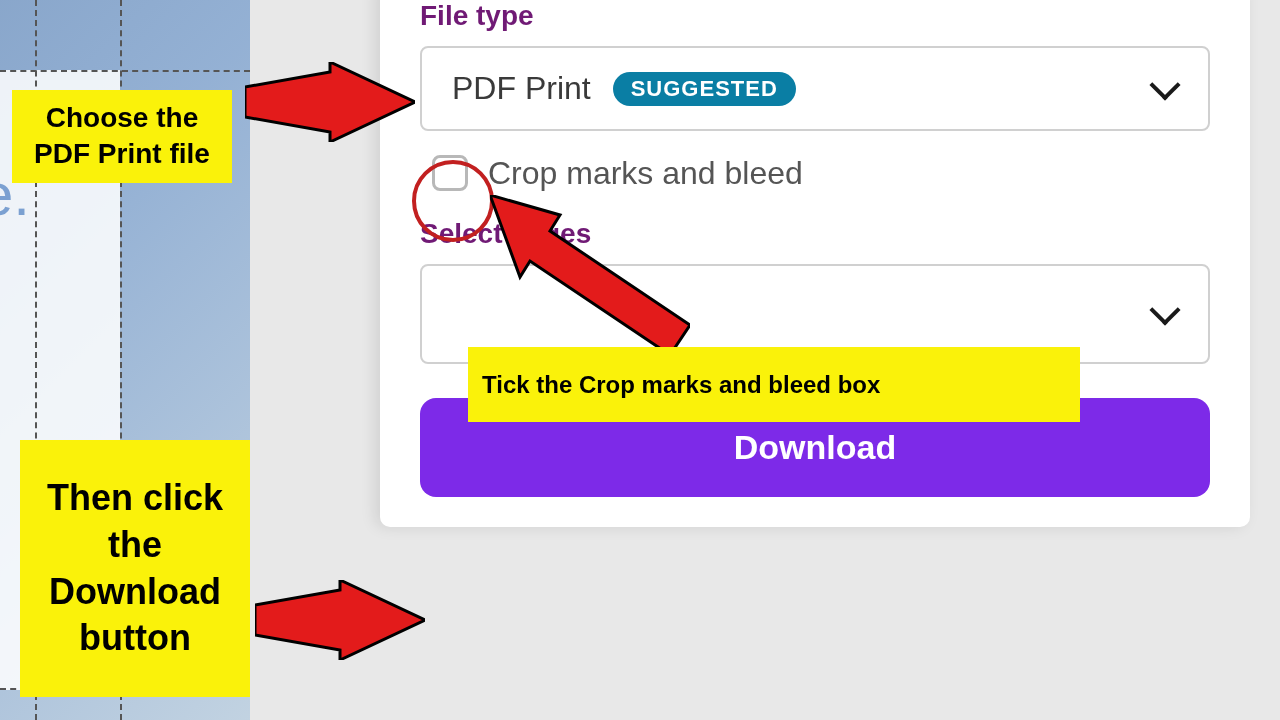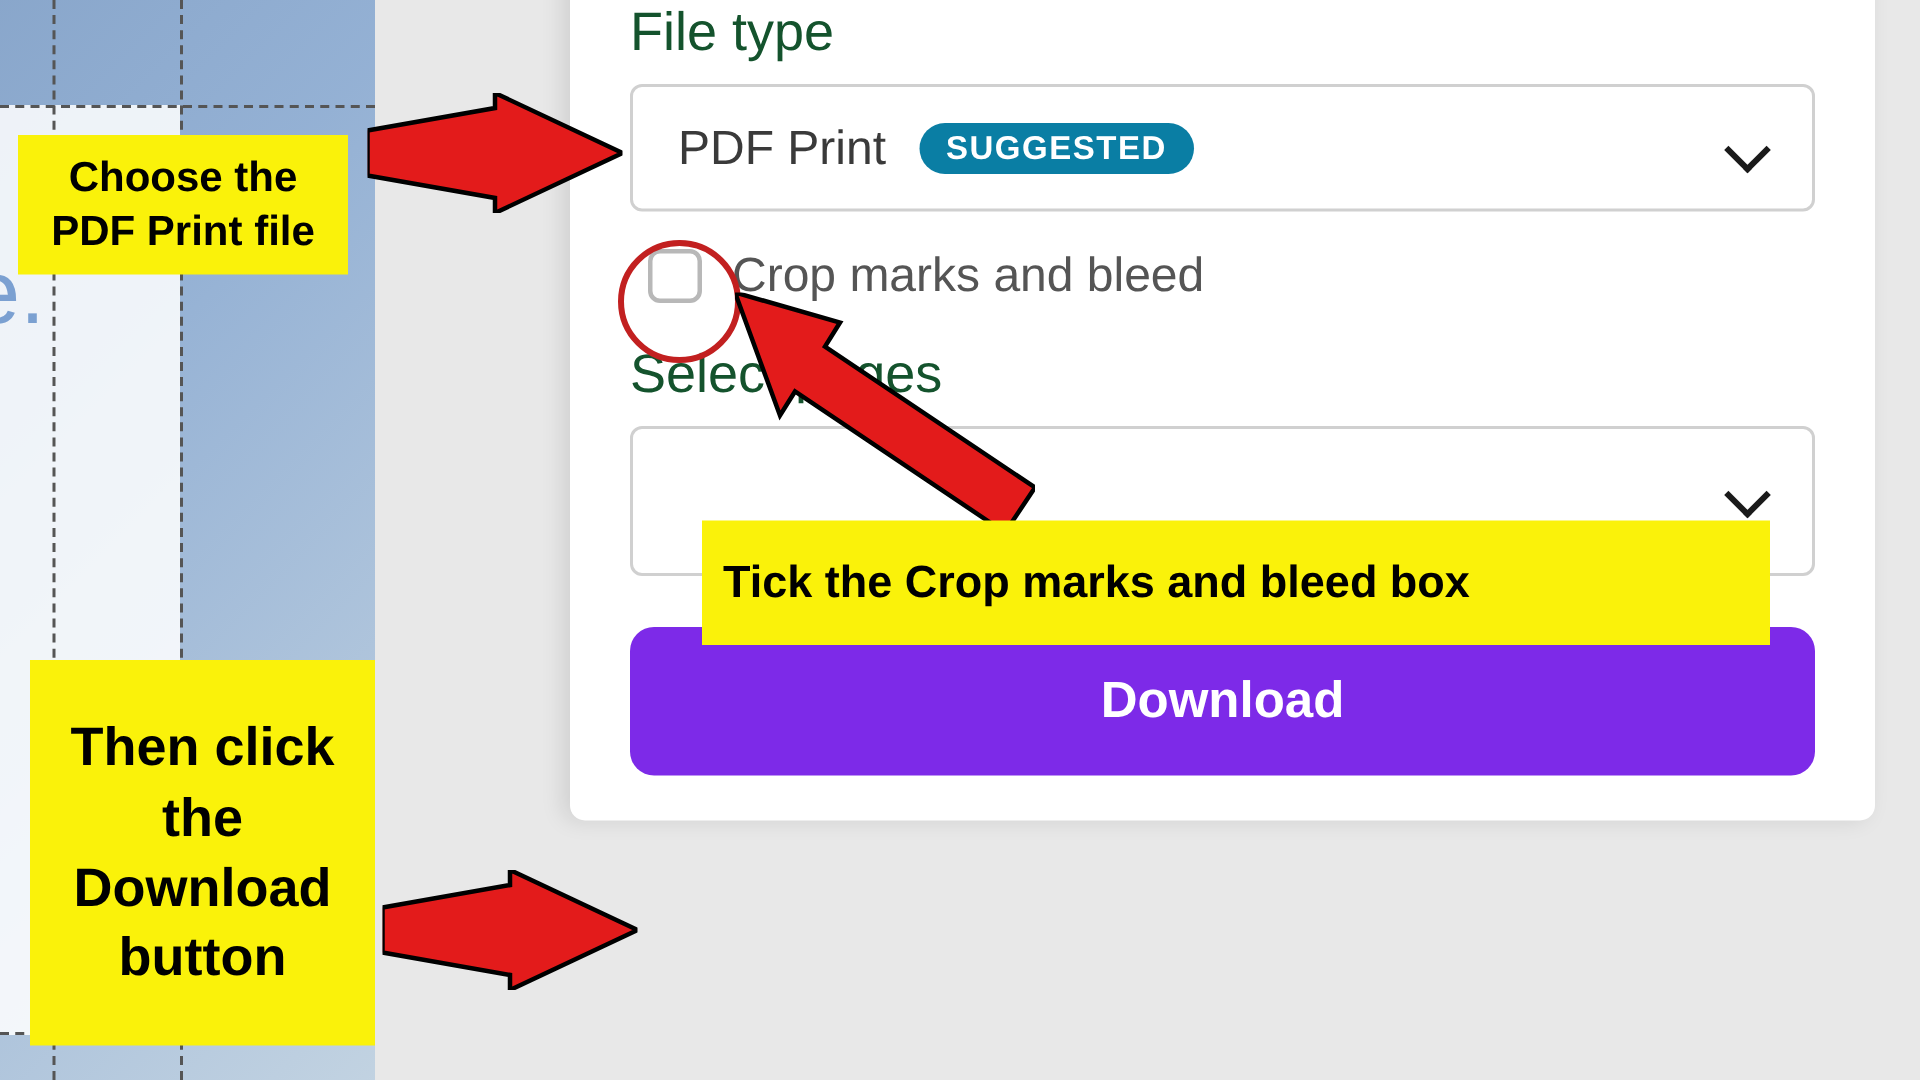--- a/index.html
+++ b/index.html
@@ -78,32 +78,32 @@
     left: 380px;
     top: -20px;
     width: 870px;
     background: #fff;
     border-radius: 10px;
     box-shadow: -5px 0 15px rgba(0,0,0,0.1);
     padding: 20px 40px 30px 40px;
   }
 
   .label {
-    font-size: 36px;
-    color: #14532d;
-    font-weight: 400;
+    font-size: 28px;
+    color: #701a75;
+    font-weight: 700;
     margin-bottom: 14px;
   }
 
   .dropdown {
     border: 2px solid #d0d0d0;
     border-radius: 8px;
     padding: 22px 30px;
     display: flex;
-    align-items: flex-end;
+    align-items: center;
     justify-content: space-between;
     margin-bottom: 24px;
     background: #fff;
   }
   .dropdown-left {
     display: flex;
     align-items: center;
     gap: 22px;
   }
   .dropdown-text {
@@ -131,21 +131,21 @@
     height: 18px;
     border-right: 4px solid #1a1a1a;
     border-bottom: 4px solid #1a1a1a;
     transform: rotate(45deg);
     top: -2px;
     left: 2px;
   }
 
   .checkbox-row {
     display: flex;
-    align-items: center;
+    align-items: flex-start;
     gap: 20px;
     margin-bottom: 26px;
     margin-left: 12px;
   }
   .checkbox {
     width: 36px;
     height: 36px;
     border: 3px solid #b8b8b8;
     border-radius: 8px;
     background: #fff;
@@ -202,22 +202,22 @@
   .callout-2 {
     left: 20px;
     top: 420px;
     width: 230px;
     font-size: 36px;
     padding: 35px 10px;
   }
   .callout-3 {
     left: 468px;
     top: 327px;
-    width: 712px;
-    font-size: 30px;
+    width: 612px;
+    font-size: 24px;
     padding: 22px 14px;
     text-align: left;
     z-index: 5;
   }
 
   
   .arrow {
     position: absolute;
     z-index: 3;
   }

